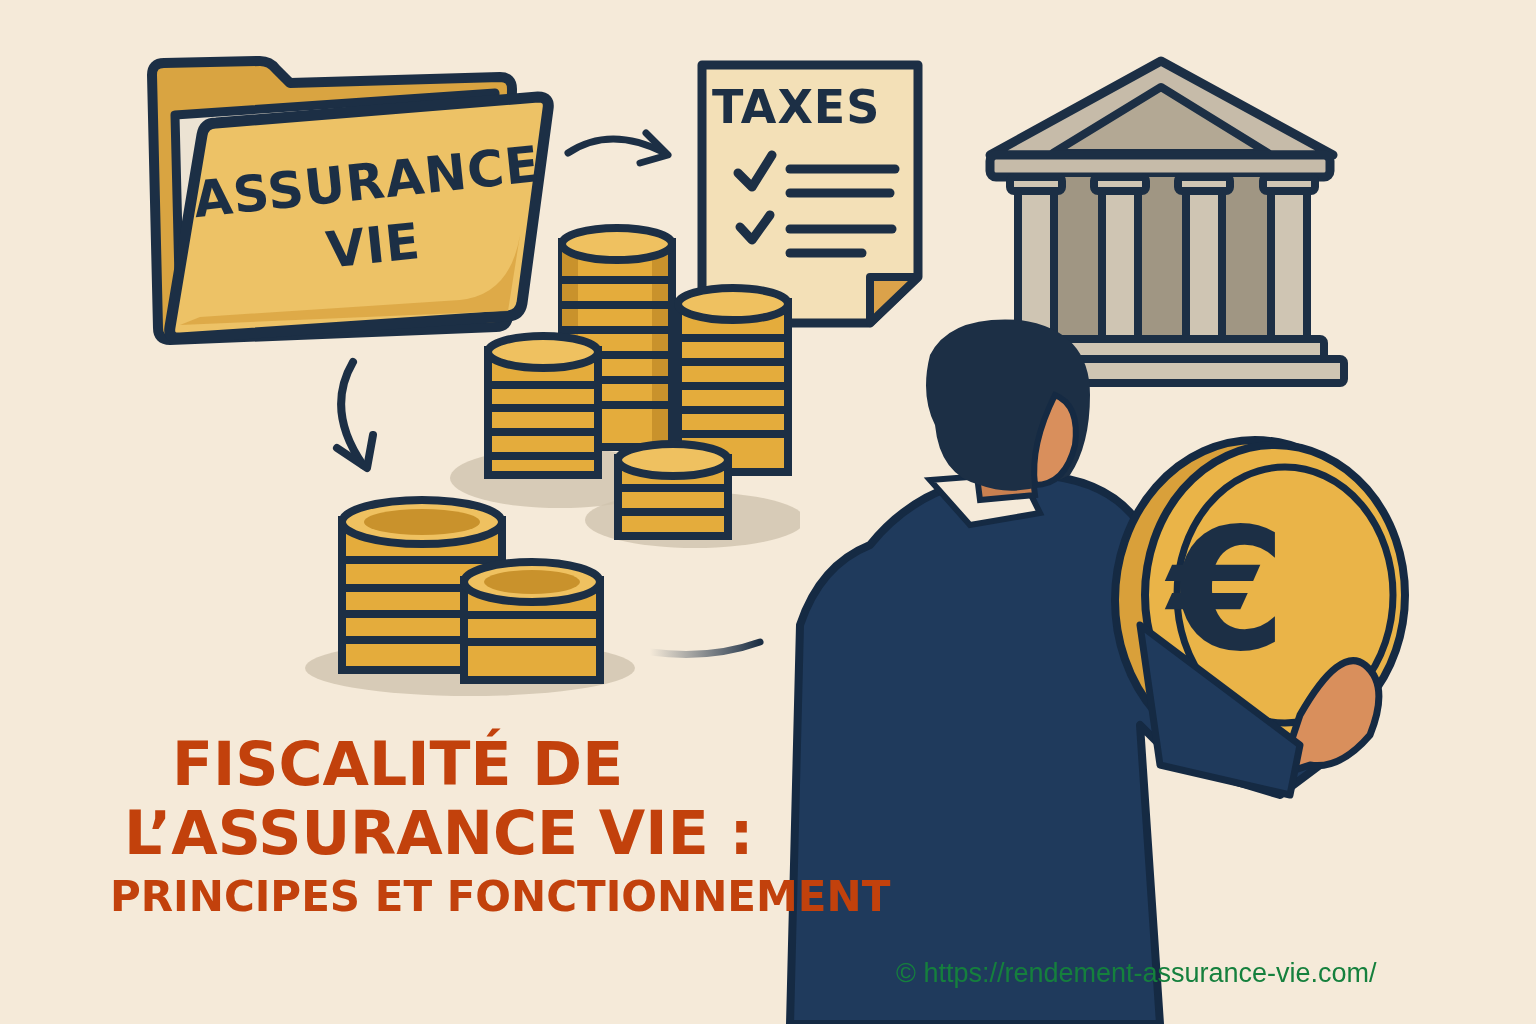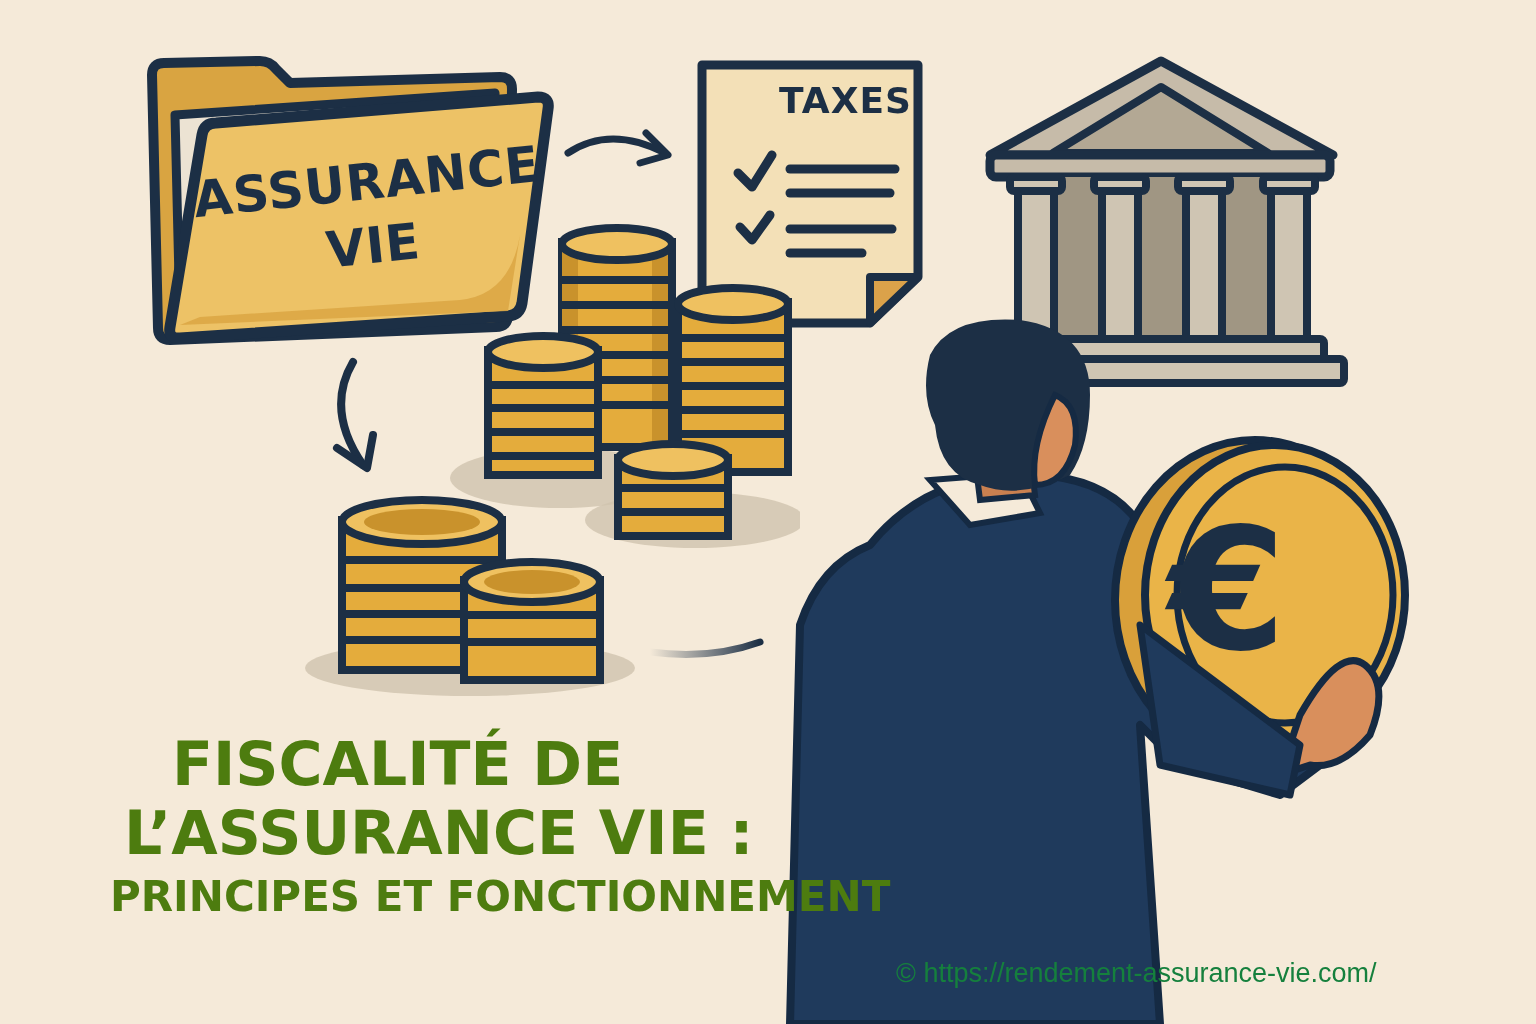--- a/index.html
+++ b/index.html
@@ -1,21 +1,21 @@
 <!DOCTYPE html>
 <html><head>
 <meta charset="utf-8">
 <style>
   html,body{margin:0;padding:0;}
   body{width:1536px;height:1024px;background:#f5ead9;position:relative;overflow:hidden;font-family:"DejaVu Sans",sans-serif;}
   .abs{position:absolute;}
   svg{display:block;}
   .folder-label{position:absolute;left:190px;top:150px;width:360px;text-align:center;color:#1c2f45;font-weight:bold;font-size:50px;line-height:64px;letter-spacing:1px;transform:rotate(-6deg);font-family:"DejaVu Sans",sans-serif;}
-  .doc-title{position:absolute;left:712px;top:80px;width:200px;text-align:right;color:#1c2f45;font-weight:bold;font-size:36px;letter-spacing:1px;font-family:"DejaVu Sans",sans-serif;}
-  .title{position:absolute;left:110px;top:730px;color:#4d7c0f;font-weight:bold;font-family:"DejaVu Sans",sans-serif;}
+  .doc-title{position:absolute;left:712px;top:80px;width:200px;text-align:left;color:#1c2f45;font-weight:bold;font-size:46px;letter-spacing:1px;font-family:"DejaVu Sans",sans-serif;}
+  .title{position:absolute;left:110px;top:730px;color:#c2410c;font-weight:bold;font-family:"DejaVu Sans",sans-serif;}
   .title .l1{display:block;font-size:60px;line-height:68px;padding-left:62px;}
   .title .l2{display:block;font-size:60px;line-height:70px;margin-left:14px;}
   .title .l3{display:block;font-size:42px;line-height:58px;}
   .copyright{position:absolute;left:896px;top:958px;font-size:27px;color:#15803d;font-family:"Liberation Sans",sans-serif;}
 </style>
 </head>
 <body>
 
 <div class="abs" style="left:140px;top:55px;">
   <svg width="430" height="300" viewBox="0 0 430 300">

